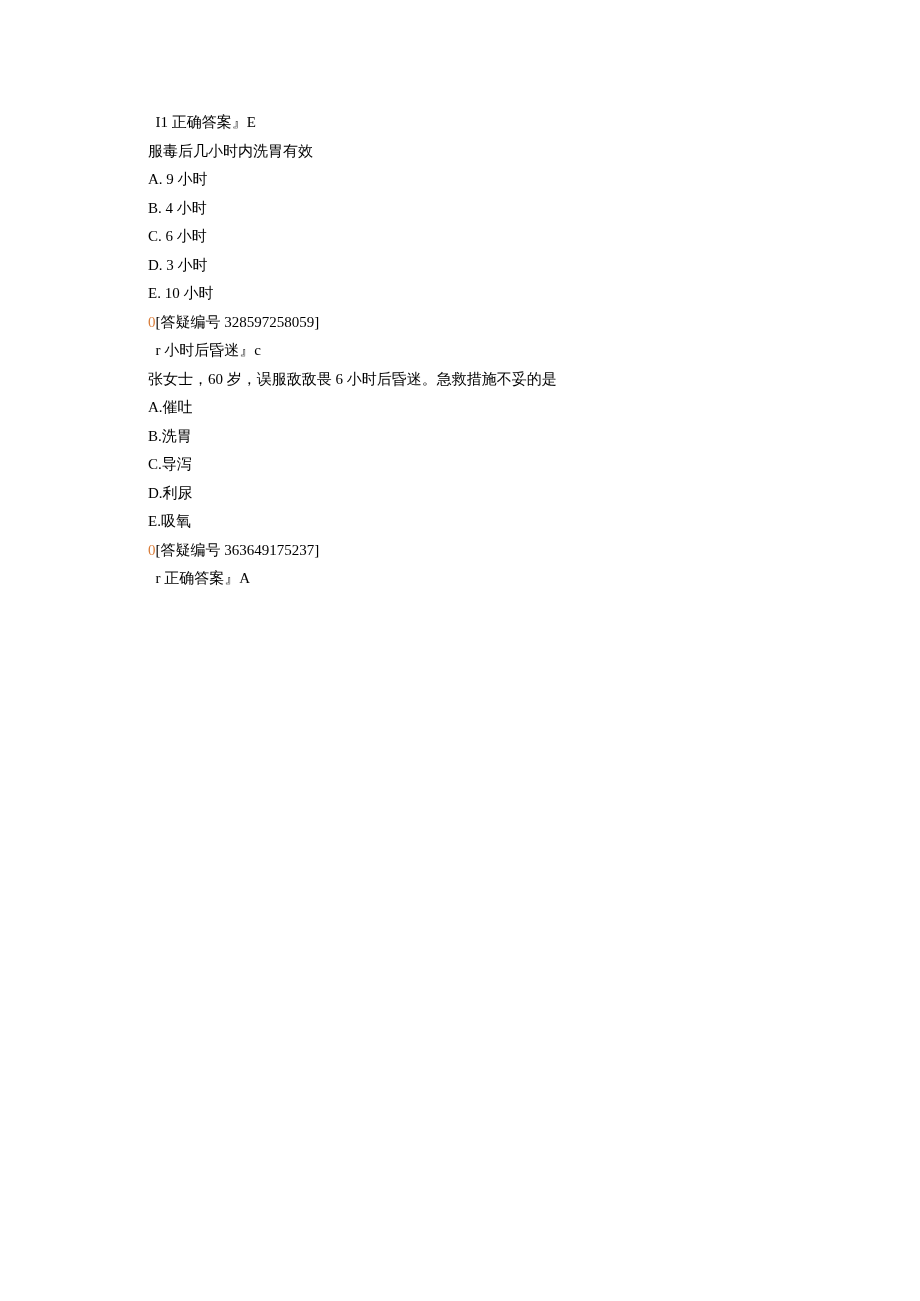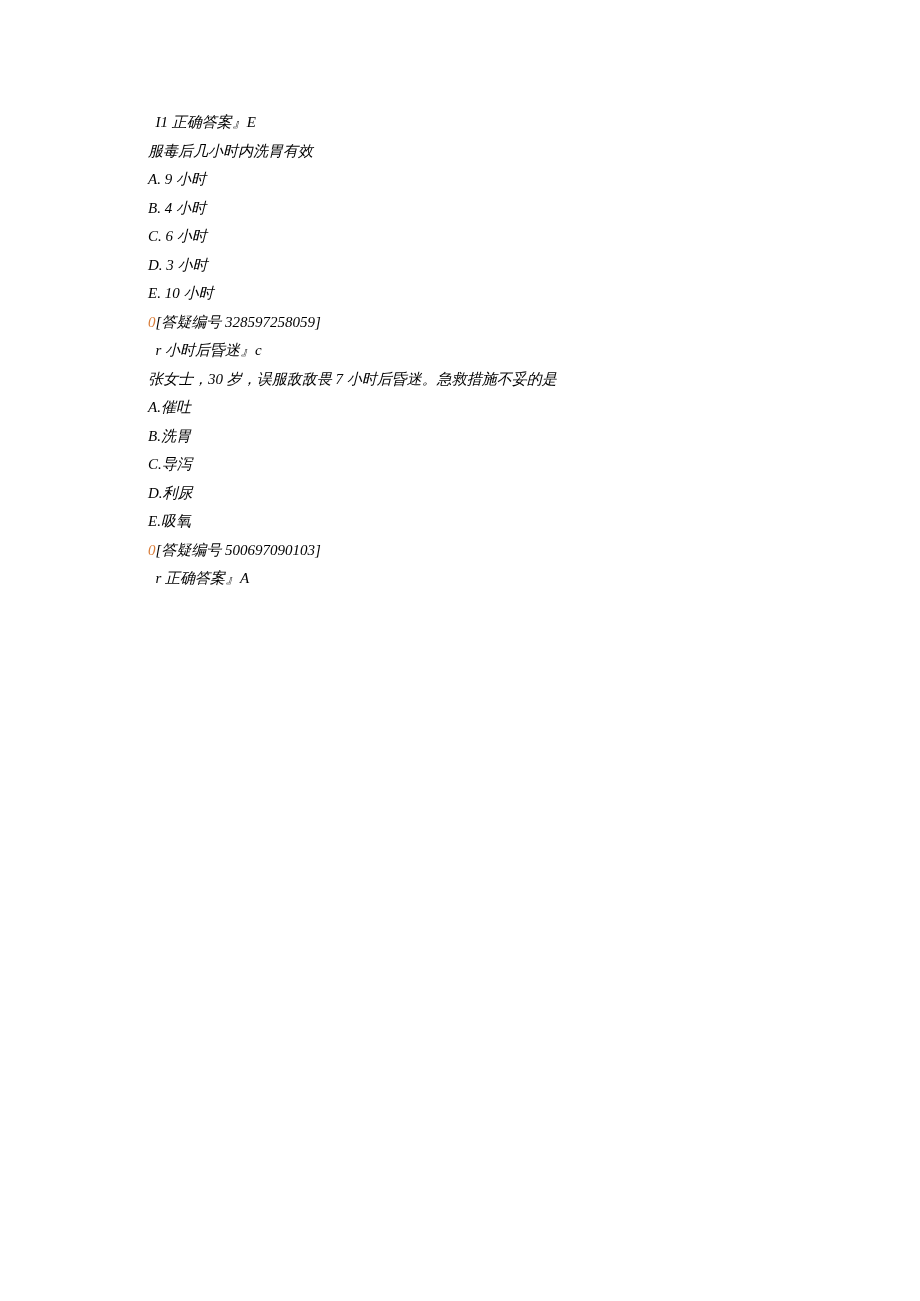--- a/index.html
+++ b/index.html
@@ -1,19 +1,18 @@
 <!DOCTYPE html>
 <html><head>
   <meta charset="utf-8">
   <style>
     * {
       margin: 0;
       padding: 0;
       box-sizing: border-box;
-      font-style: italic;
     }
     body {
       background: #ffffff;
       width: 920px;
       min-height: 1301px;
       font-family: "SimSun", "宋体", serif;
       font-size: 15px;
       line-height: 1.9;
       color: #000000;
       padding-top: 108px;
@@ -42,24 +41,24 @@
 <div class="item">A.  9 小时</div>
 <div class="item">B.  4 小时</div>
 <div class="item">C.  6 小时</div>
 <div class="item">D.  3 小时</div>
 <div class="item">E.  10 小时</div>
 <div class="item">
   <span class="orange">0</span><span>[答疑编号 328597258059]</span>
 </div>
 <div class="item answer-line"> r 小时后昏迷』c</div>
 
-<div class="item">张女士，30 岁，误服敌敌畏 7 小时后昏迷。急救措施不妥的是</div>
+<div class="item">张女士，60 岁，误服敌敌畏 6 小时后昏迷。急救措施不妥的是</div>
 <div class="item">A.催吐</div>
 <div class="item">B.洗胃</div>
 <div class="item">C.导泻</div>
 <div class="item">D.利尿</div>
 <div class="item">E.吸氧</div>
 <div class="item">
-  <span class="orange">0</span><span>[答疑编号 500697090103]</span>
+  <span class="orange">0</span><span>[答疑编号 363649175237]</span>
 </div>
 <div class="item answer-line">
   <span> r 正确答案』</span><span class="times">A</span>
 </div>
 
 </body></html>

